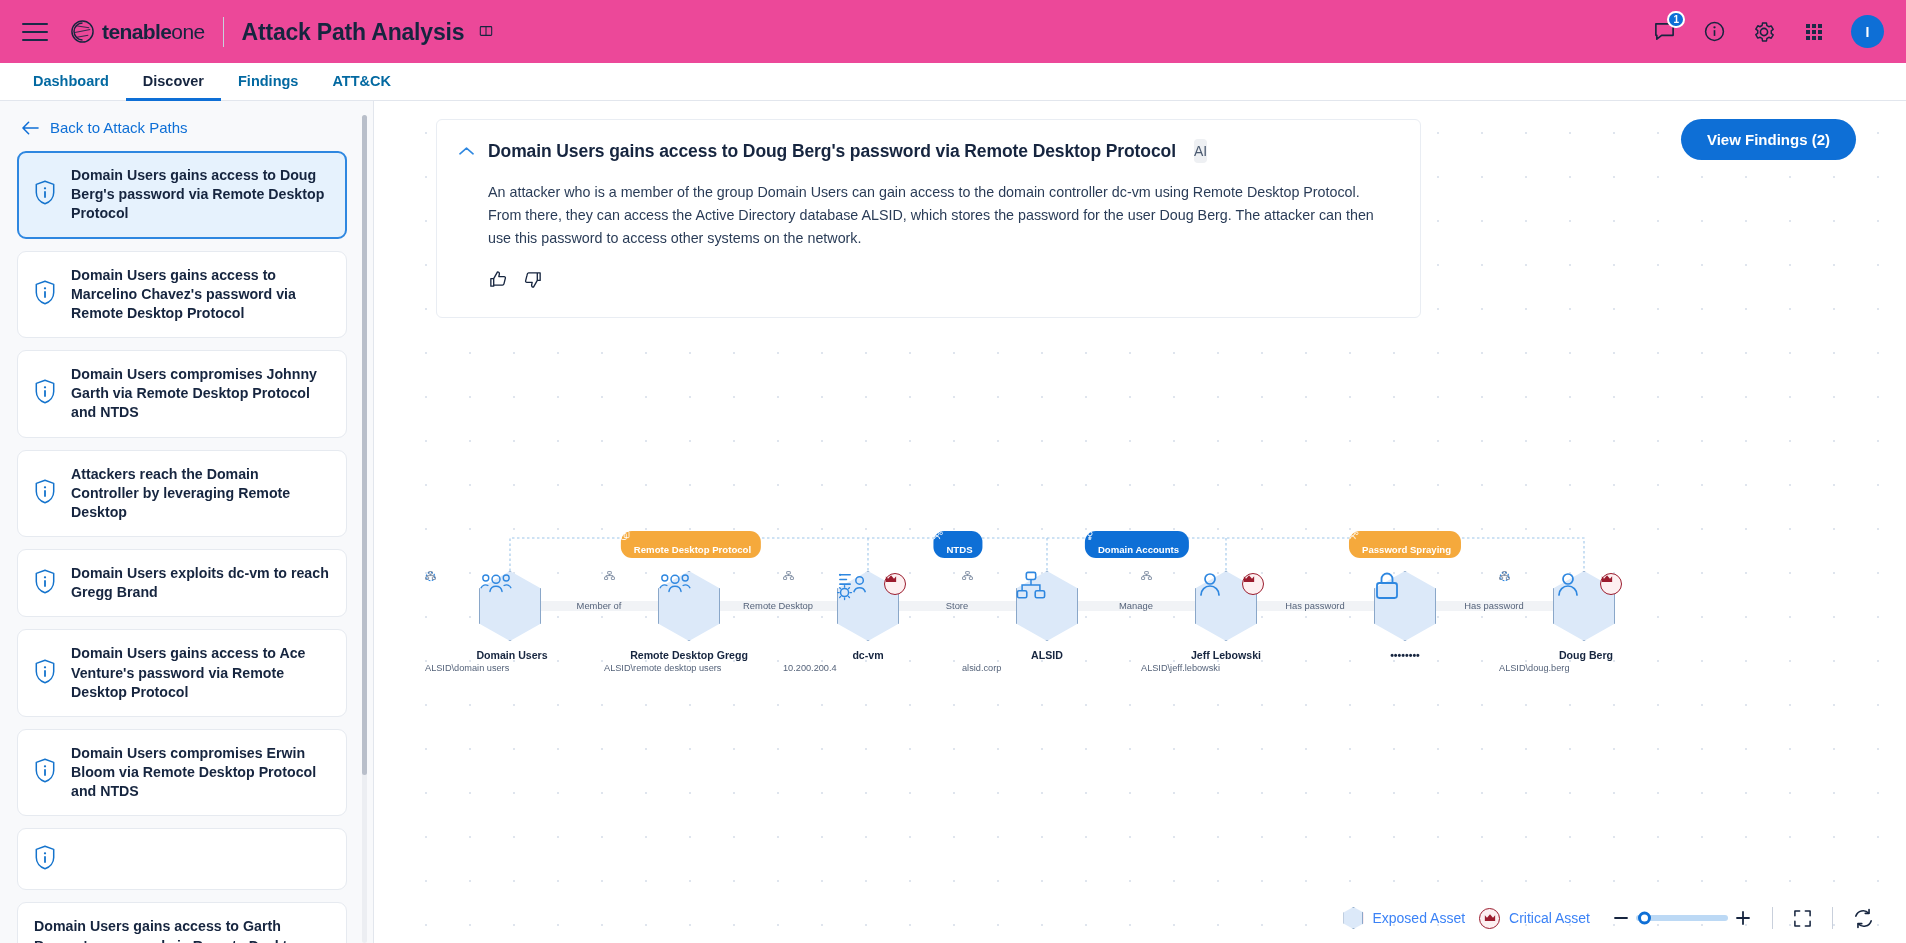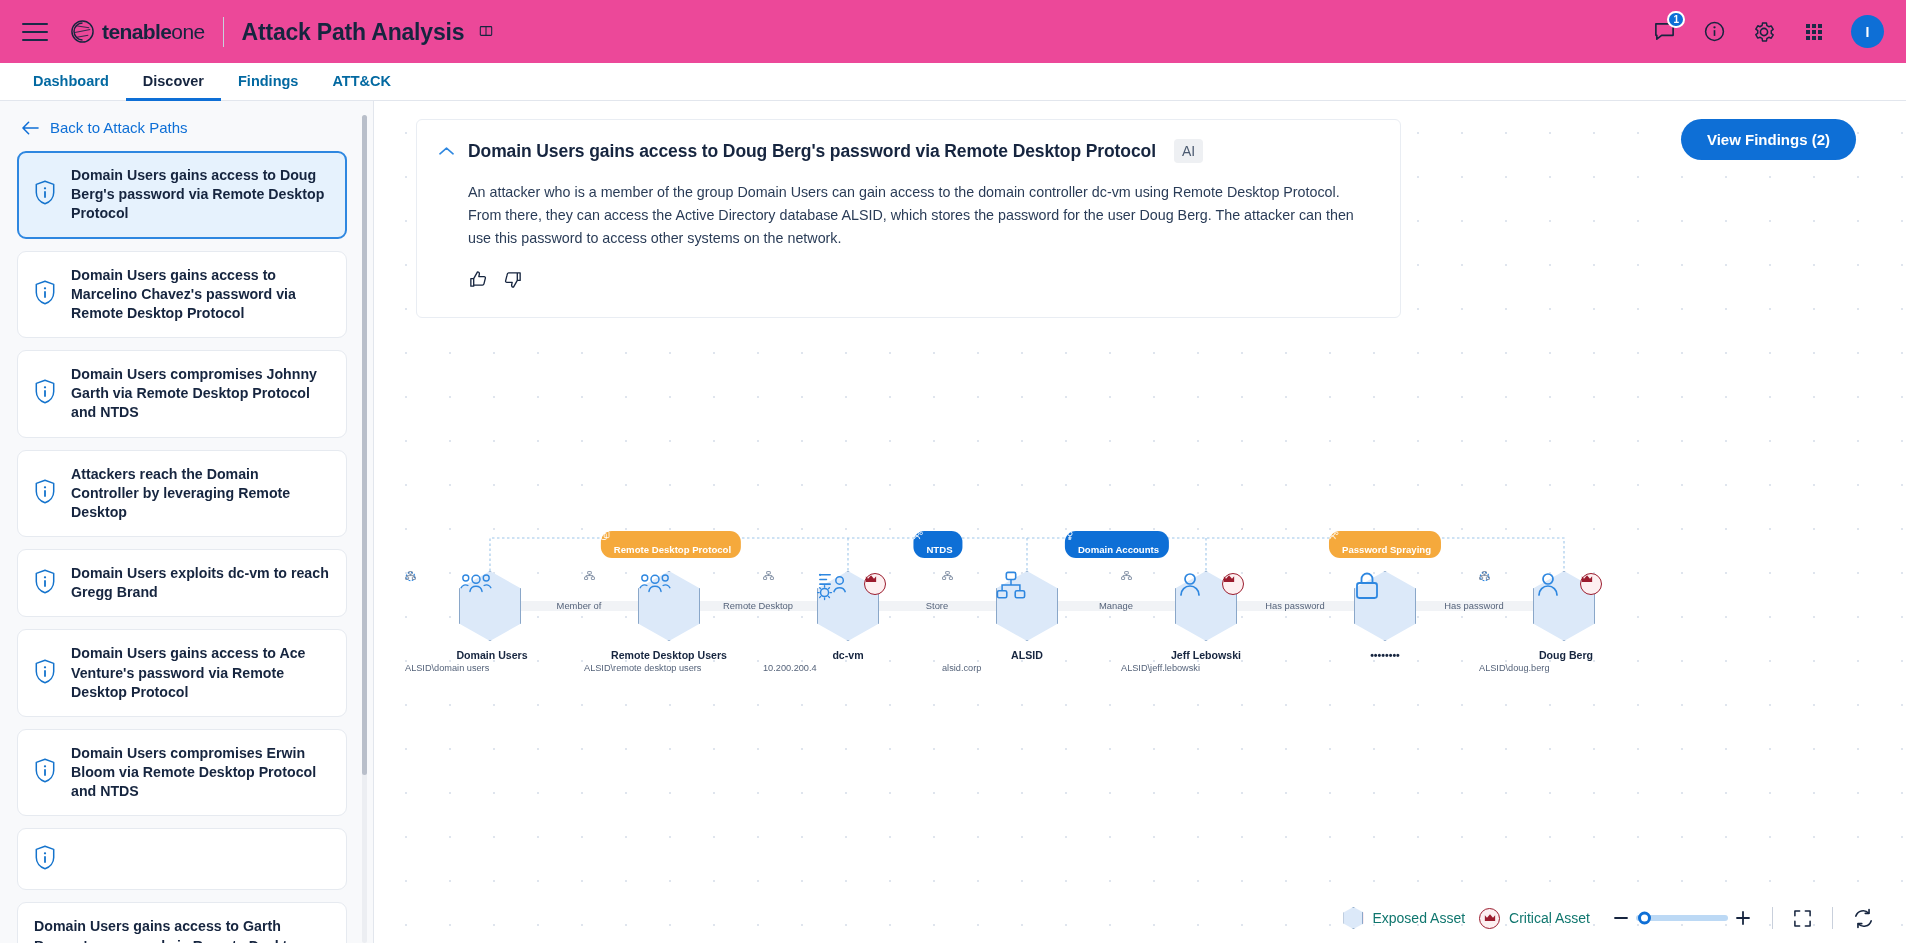--- a/index.html
+++ b/index.html
@@ -56,21 +56,21 @@
   }
   .navtab {
     display: flex; align-items: center; padding: 0 17px;
     font-size: 14.5px; font-weight: 700; color: #0369a1;
     cursor: pointer; border-bottom: 3px solid transparent;
     position: relative; top: 1px;
   }
   .navtab.active { color: #16253f; border-bottom-color: #0e6fd6; }
 
   
-  .main { display: flex; height: calc(943px - 63px - 38px); }
+  .main { display: flex; height: calc(943px - 63px - 38px); gap: 20px; }
 
   
   .sidebar {
     width: 374px; flex: 0 0 374px;
     background: #f8f9fb;
     border-right: 1px solid #e2e6ed;
     position: relative;
     padding: 18px 26px 0 17px;
     overflow: hidden;
   }
@@ -117,21 +117,21 @@
     width: 985px;
     background: #fff; border: 1px solid #e9edf3; border-radius: 6px;
     padding: 19px 26px 24px 22px;
   }
   .summary-head { display: flex; align-items: center; gap: 14px; }
   .chev-up { cursor: pointer; flex: 0 0 auto; }
   .summary-title { font-size: 17.5px; font-weight: 700; color: #16253f; letter-spacing: -0.1px; }
   .ai-badge {
     background: #eef0f3; border-radius: 4px;
     font-size: 14px; color: #4b5a70; font-weight: 500;
-    padding: 4px 8px; margin-left: 4px;
+    padding: 4px 0; margin-left: 4px;
   }
   .summary-body {
     margin: 18px 0 0 29px; font-size: 14.3px; line-height: 1.62;
     color: #2a3c57; max-width: 900px;
   }
   .feedback { display: flex; gap: 17px; margin: 20px 0 0 29px; }
   .fb-btn { cursor: pointer; }
 
   
   .graph { position: absolute; left: 0; top: 300px; width: 100%; height: 400px; }
@@ -172,21 +172,21 @@
     display: flex; align-items: center; gap: 5px;
     white-space: nowrap; cursor: pointer;
   }
   .tech-pill.orange { background: #f5a93c; }
   .tech-pill.blue { background: #0e6fd6; }
 
   
   .bottombar {
     position: absolute; right: 32px; bottom: 14px;
     display: flex; align-items: center; gap: 14px;
-    font-size: 14px; color: #0f766e;
+    font-size: 14px; color: #3b82f6;
   }
   .legend-item { display: flex; align-items: center; gap: 9px; font-weight: 400; }
   .legend-hex {
     width: 20px; height: 22px; background: #dce9f9; border: 1.4px solid #8aa7c9;
     clip-path: polygon(50% 0%, 100% 25%, 100% 75%, 50% 100%, 0% 75%, 0% 25%);
     filter: drop-shadow(0 0 4px #f2a0b5);
   }
   .legend-crown {
     width: 21px; height: 21px; border-radius: 50%;
     background: #fdf0f1; border: 1.7px solid #9b1c2e;
@@ -498,21 +498,21 @@
                   <circle cx="18" cy="9" r="4.3" fill="none" stroke="#2e87e0" stroke-width="1.6"></circle>
                   <path d="M11.5 22a6.6 6.6 0 0113 0" fill="none" stroke="#2e87e0" stroke-width="1.6" stroke-linecap="round"></path>
                   <circle cx="7" cy="7.5" r="3.2" fill="none" stroke="#2e87e0" stroke-width="1.5"></circle>
                   <path d="M2 18a5.2 5.2 0 017.3-2.4" fill="none" stroke="#2e87e0" stroke-width="1.5" stroke-linecap="round"></path>
                   <circle cx="29" cy="7.5" r="3.2" fill="none" stroke="#2e87e0" stroke-width="1.5"></circle>
                   <path d="M34 18a5.2 5.2 0 00-7.3-2.4" fill="none" stroke="#2e87e0" stroke-width="1.5" stroke-linecap="round"></path>
                 </svg>
               </div>
             </div>
             <div class="node-name">
-              <span>Remote Desktop Users</span>
+              <span>Remote Desktop Gregg</span>
             </div>
             <div class="node-sub">ALSID\remote desktop users</div>
             <div class="node-glyph">
               <svg width="11" height="9" viewBox="0 0 12 10">
                 <rect x="4" y="0.5" width="4" height="3" rx="0.6" fill="none" stroke="#6b7b93" stroke-width="0.9"></rect>
                 <rect x="0.5" y="6.5" width="3.4" height="3" rx="0.6" fill="none" stroke="#6b7b93" stroke-width="0.9"></rect>
                 <rect x="8.1" y="6.5" width="3.4" height="3" rx="0.6" fill="none" stroke="#6b7b93" stroke-width="0.9"></rect>
                 <path d="M6 3.5v1.6M2.2 6.5V5.1h7.6v1.4" fill="none" stroke="#6b7b93" stroke-width="0.85"></path>
               </svg>
             </div>

